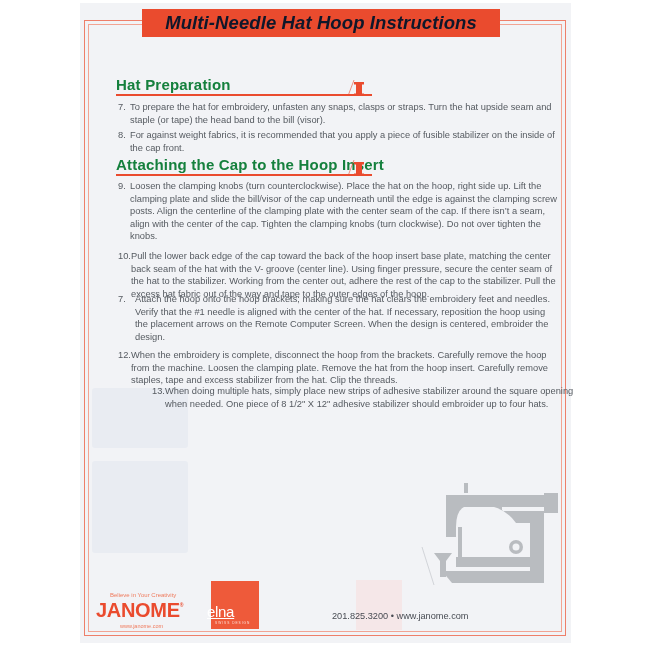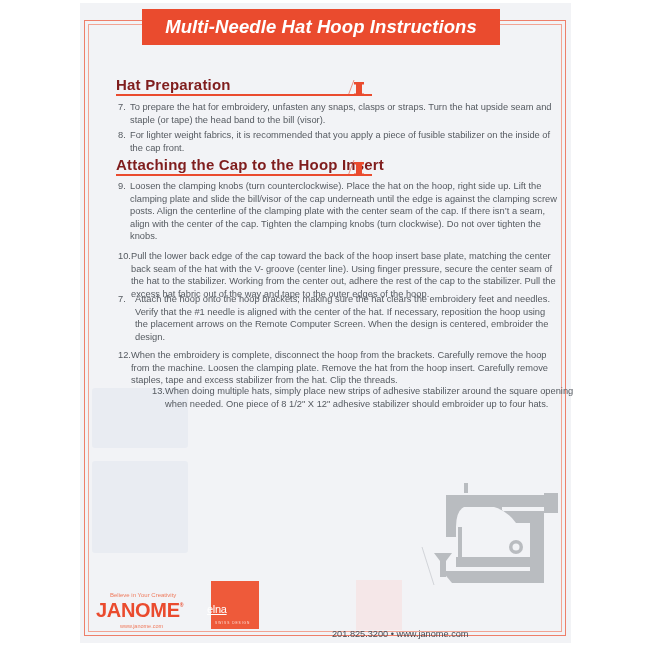--- a/index.html
+++ b/index.html
@@ -14,31 +14,31 @@
     }
     .border-outer {
       position: absolute; left: 4px; top: 17px; width: 480px; height: 614px;
       border: 1.5px solid #ee7f6a;
     }
     .border-inner {
       position: absolute; left: 8px; top: 21px; width: 472px; height: 606px;
       border: 1px solid #f2a493;
     }
     .banner {
-      position: absolute; left: 62px; top: 6px; width: 358px; height: 36px;
-      background: #ea4b2e; color: #ffffff;
+      position: absolute; left: 62px; top: 6px; width: 358px; height: 28px;
+      background: #ea4b2e; color: #0f172a;
       font-weight: bold; font-style: italic; font-size: 18.5px;
       display: flex; align-items: center; justify-content: center;
       letter-spacing: 0.1px;
     }
     
     .ghost { position: absolute; background: #e9ecf2; border-radius: 3px; }
 
     .section-title {
-      position: absolute; left: 36px; color: #7f1d1d; font-size: 15px; font-weight: bold;
+      position: absolute; left: 36px; color: #15803d; font-size: 15px; font-weight: bold;
       letter-spacing: 0.2px;
     }
     .section-rule {
       position: absolute; left: 36px; height: 1.5px; background: #ea4b2e;
     }
     .spool { position: absolute; width: 20px; height: 22px; }
     .item {
       position: absolute; left: 38px; width: 440px;
       font-size: 9.3px; color: #555a60; line-height: 12.6px;
     }
@@ -52,21 +52,21 @@
     .janome-logo {
       position: absolute; left: 16px; top: 596px; font-size: 20px; font-weight: bold;
       color: #ea4b2e; letter-spacing: -0.3px;
     }
     .janome-reg { font-size: 5px; vertical-align: top; position: relative; top: 3px; }
     .janome-url { position: absolute; left: 40px; top: 620px; font-size: 5.5px; color: #ef7a5c; }
     .elna-box {
       position: absolute; left: 131px; top: 578px; width: 48px; height: 48px; background: #ee5a3a;
     }
     .elna-word {
-      position: absolute; left: -4px; top: 22px; font-size: 11px; color: #fff; letter-spacing: -0.3px;
+      position: absolute; left: -4px; top: 22px; font-size: 15px; color: #fff; letter-spacing: -0.3px;
       background: linear-gradient(#f2f3f6,#f2f3f6) no-repeat 0 54% / 4px 2px;
       text-decoration: underline;
     }
     .elna-sub { position: absolute; left: 4px; top: 40px; font-size: 3.2px; color: #fde1d8; letter-spacing: 1px; }
     .addr {
       position: absolute; left: 252px; width: 230px; font-size: 9.2px; color: #474b52; line-height: 13px;
     }
     .faint-block { position: absolute; background: #f6dfdf; }
   </style>
 </head>
@@ -90,21 +90,21 @@
     <rect x="10" y="6" width="6" height="10" fill="#ea4b2e"></rect>
     <rect x="8" y="15.5" width="10" height="2.5" fill="#ea4b2e"></rect>
   </svg>
 
   <div class="item" style="top:98px;">
     <span class="num">7.</span>
     <span class="txt">To prepare the hat for embroidery, unfasten any snaps, clasps or straps. Turn the hat upside seam and staple (or tape) the head band to the bill (visor).</span>
   </div>
   <div class="item" style="top:126px;">
     <span class="num">8.</span>
-    <span class="txt">For lighter weight fabrics, it is recommended that you apply a piece of fusible stabilizer on the inside of the cap front.</span>
+    <span class="txt">For against weight fabrics, it is recommended that you apply a piece of fusible stabilizer on the inside of the cap front.</span>
   </div>
 
   <div class="section-title" style="top:153px;">Attaching the Cap to the Hoop Insert</div>
   <div class="section-rule" style="top:171px; width:256px;"></div>
   <svg class="spool" style="left:266px; top:155px;" viewBox="0 0 20 22">
     <line x1="2" y1="18" x2="8" y2="2" stroke="#ea4b2e" stroke-width="0.6"></line>
     <rect x="8" y="4" width="10" height="2.5" fill="#ea4b2e"></rect>
     <rect x="10" y="6" width="6" height="10" fill="#ea4b2e"></rect>
     <rect x="8" y="15.5" width="10" height="2.5" fill="#ea4b2e"></rect>
   </svg>
@@ -157,14 +157,14 @@
   <div class="janome-logo">
     <span>JANOME</span><span class="janome-reg">®</span>
   </div>
   <div class="janome-url">www.janome.com</div>
 
   <div class="elna-box">
     <span class="elna-word">elna</span>
     <span class="elna-sub">SWISS DESIGN</span>
   </div>
 
-  <div class="addr" style="top:607px;margin-top:18px;">201.825.3200 • www.janome.com</div>
+  <div class="addr" style="top:607px;">201.825.3200 • www.janome.com</div>
 </div>
 
 </body></html>

